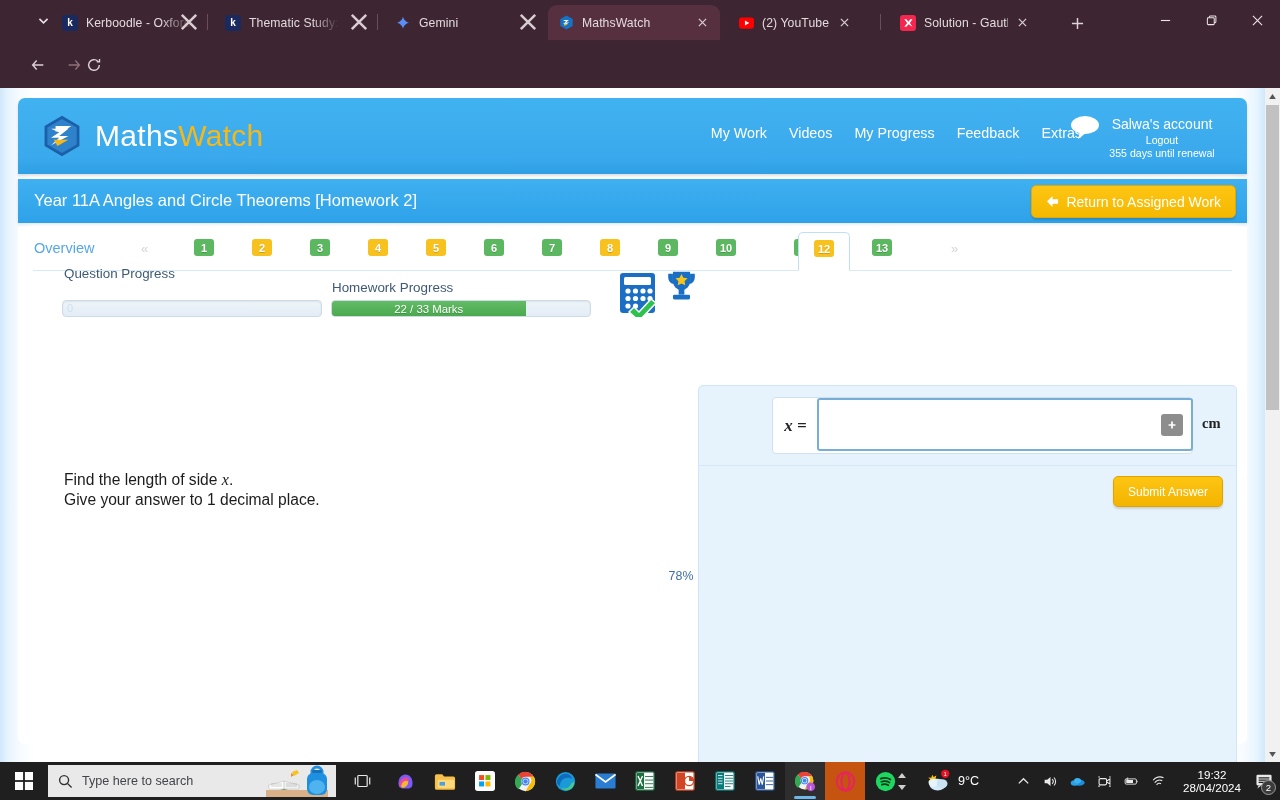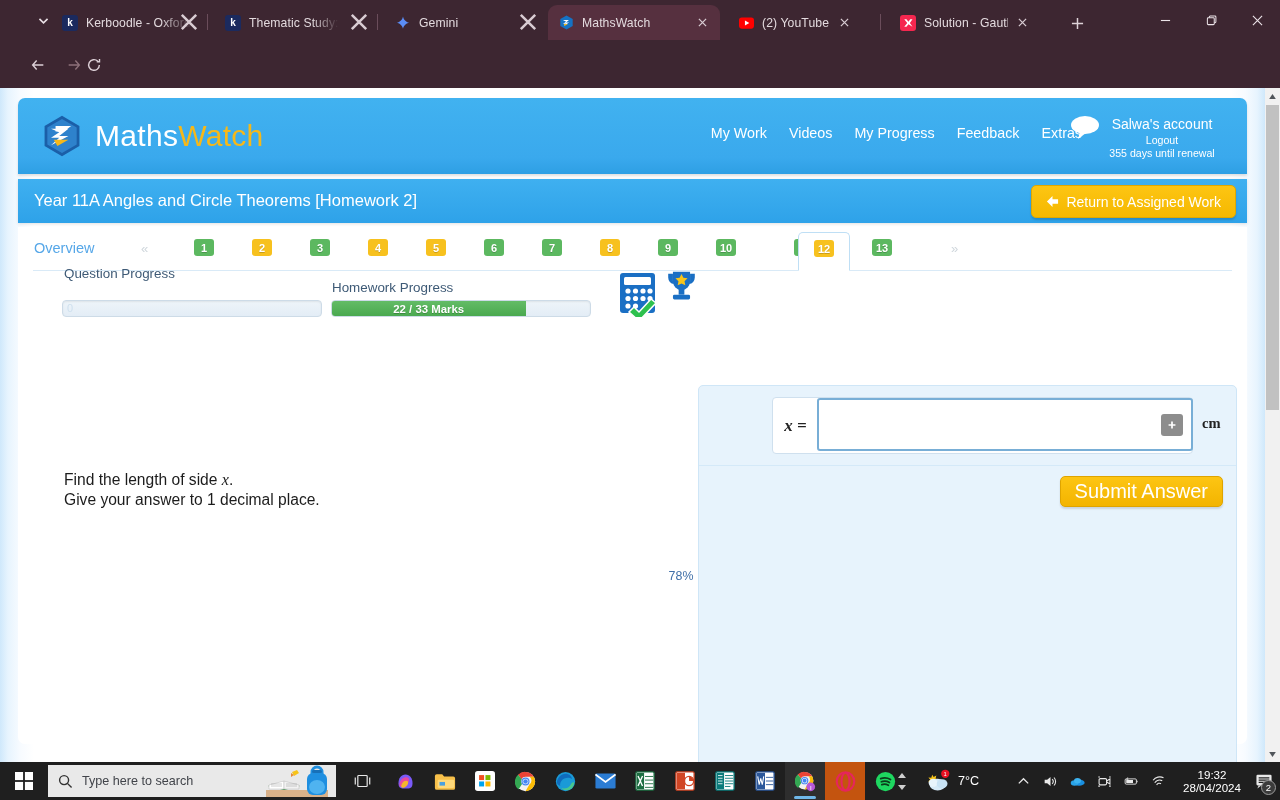--- a/index.html
+++ b/index.html
@@ -198,21 +198,21 @@
   .prog-label { position:absolute; color:#3e5a76; font-size:13.4px; }
   .prog-track {
     position:absolute; height:17px; border-radius:4px;
     background:linear-gradient(#eef4f9, #e3edf6); border:1px solid #cddbe7;
     box-shadow:inset 0 1px 2px rgba(0,0,0,0.07);
     overflow:hidden;
   }
   .prog-fill {
     height:100%; background:linear-gradient(#63bc66, #4aa94f);
     display:flex; align-items:center; justify-content:center;
-    color:#fff; font-size:11.4px; font-weight:bold; text-shadow:0 1px 0 rgba(0,0,0,0.2);
+    color:#fff; font-size:11.4px; font-weight:normal; text-shadow:0 1px 0 rgba(0,0,0,0.2);
   }
   .prog-zero { position:absolute; left:4px; top:1px; color:#cfe0ee; font-size:11px; }
 
   .calc-icon { position:absolute; left:600px; top:305px; width:42px; height:46px; }
   .trophy-icon { position:absolute; left:645px; top:305px; width:35px; height:38px; }
   .pct-text { position:absolute; left:641px; top:342px; width:44px; text-align:center; color:#3f6fa8; font-size:12.4px; }
 
   
   .q-text { position:absolute; left:46px; top:372px; font-size:15.6px; color:#1c1c1c; line-height:20px; }
   .q-text i { font-family:"Liberation Serif", serif; font-style:italic; font-size:16px; }
@@ -251,21 +251,21 @@
     display:flex; align-items:center; justify-content:center; color:#fff;
   }
   .kb-btn svg { width:12px; height:12px; }
   .ans-unit {
     position:absolute; left:503px; top:29px; font-family:"Liberation Serif", serif;
     font-weight:bold; font-size:14.5px; color:#222;
   }
   .btn-submit {
     position:absolute; right:13px; top:90px; height:31px; padding:0 14px;
     background:linear-gradient(#fdc513, #f3b400); border:1px solid #dfa400;
-    border-radius:5px; color:#ffffff; font-size:20px;
+    border-radius:5px; color:#ffffff; font-size:12px;
     display:flex; align-items:center; box-shadow:0 2px 2px rgba(0,0,0,0.13);
   }
 
   
   .taskbar { position:absolute; left:0; top:762px; width:1280px; height:38px; background:#1f1f1f; }
   .tb-start { position:absolute; left:0; top:0; width:48px; height:38px; display:flex; align-items:center; justify-content:center; }
   .tb-search {
     position:absolute; left:48px; top:3px; width:288px; height:32px; background:#e9e9e9;
     display:flex; align-items:center; overflow:hidden;
   }
@@ -827,21 +827,21 @@
 
   <div class="tb-weather">
     <svg viewBox="0 0 30 26" width="27" height="24">
       <path d="M8 6l1.6 2.6L12.6 7l-.8 3.2 3 .8-2.6 1.8 2 2.4-3.2-.3-.4 3-2-2.4-2.6 1.8.6-3.2-3.2-.6 2.4-2-2-2.4 3.2.3z" fill="#f7c41a"></path>
       <ellipse cx="14" cy="17" rx="9" ry="6.5" fill="#d6eaf8"></ellipse>
       <ellipse cx="9" cy="15" rx="5" ry="4.5" fill="#e8f4fc"></ellipse>
       <ellipse cx="19" cy="16" rx="6" ry="5" fill="#c9e3f5"></ellipse>
       <circle cx="22.5" cy="5" r="4.6" fill="#e81123"></circle>
       <text x="22.5" y="7.8" text-anchor="middle" font-family="Liberation Sans, sans-serif" font-size="6.5" fill="#fff">1</text>
     </svg>
-    <span class="temp">7°C</span>
+    <span class="temp">9°C</span>
   </div>
 
   <div class="tb-tray">
     <div class="tray-ico">
       <svg viewBox="0 0 16 16" fill="none" stroke="currentColor" stroke-width="1.4">
           <path d="M3 10l5-5 5 5"></path>
         </svg>
     </div>
     <div class="tray-ico">
       <svg viewBox="0 0 18 16" fill="none" stroke="currentColor" stroke-width="1.3">

